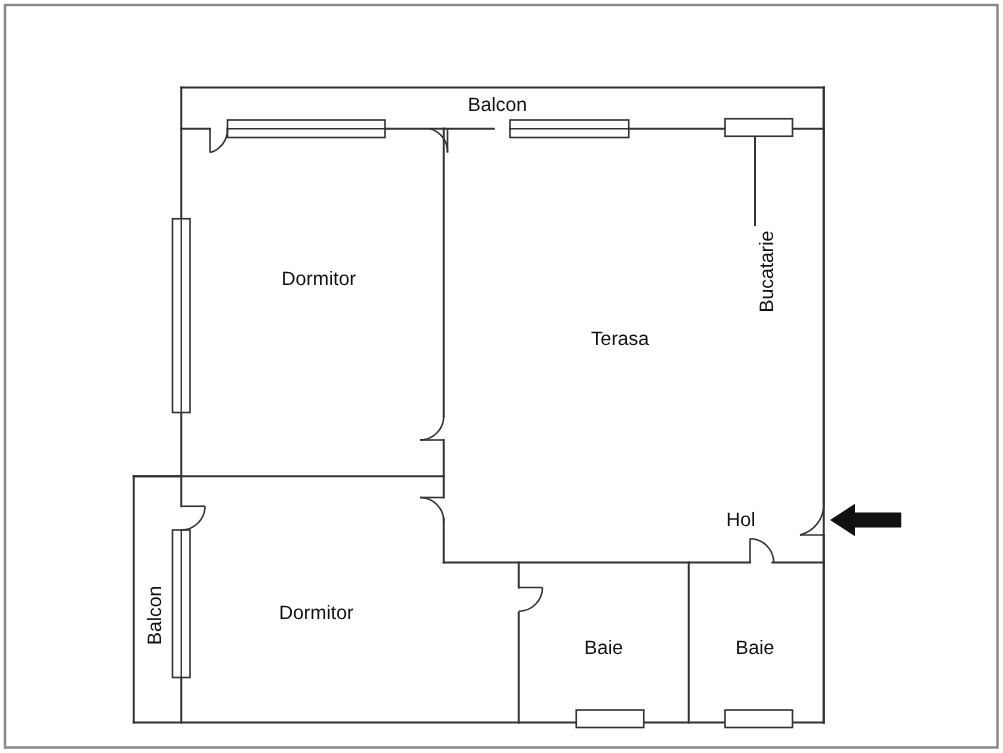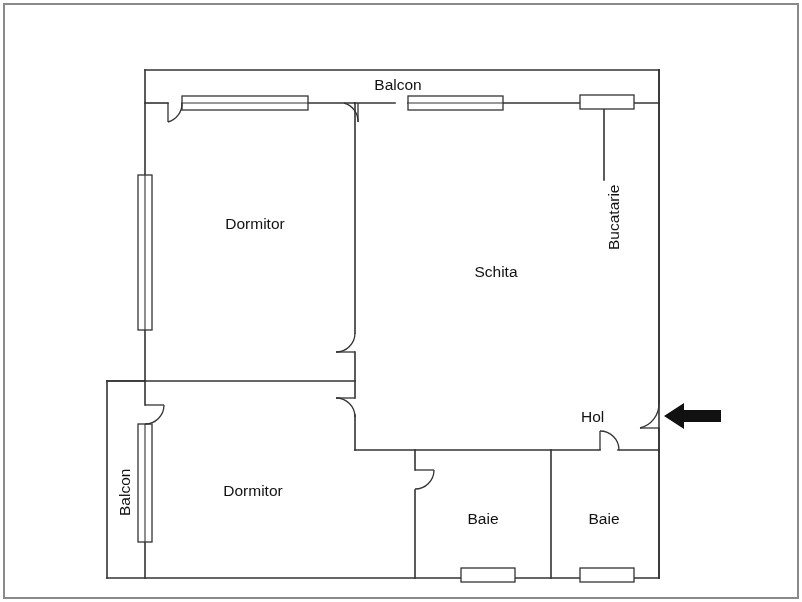--- a/index.html
+++ b/index.html
@@ -151,21 +151,21 @@
 
     <g>
       <polygon fill="#111111" stroke="none" points="664,416 684,403 684,410 721,410 721,422 684,422 684,429"></polygon>
     </g>
   </svg>
 
   <div class="room-label" style="left:370px; top:76px; width:56px; text-align:center;">Balcon</div>
 
   <div class="room-label" style="left:214px; top:215px; width:82px; text-align:center;">Dormitor</div>
 
-  <div class="room-label" style="left:467px; top:263px; width:58px; text-align:center;">Schita</div>
+  <div class="room-label" style="left:467px; top:263px; width:58px; text-align:center;">Terasa</div>
 
   <div class="room-label vertical" style="left:605px; top:162px; height:88px;">Bucatarie</div>
 
   <div class="room-label" style="left:581px; top:408px; width:40px; ">Hol</div>
 
   <div class="room-label vertical" style="left:116px; top:452px; height:64px;">Balcon</div>
 
   <div class="room-label" style="left:212px; top:482px; width:82px; text-align:center;">Dormitor</div>
 
   <div class="room-label" style="left:460px; top:510px; width:46px; text-align:center;">Baie</div>

